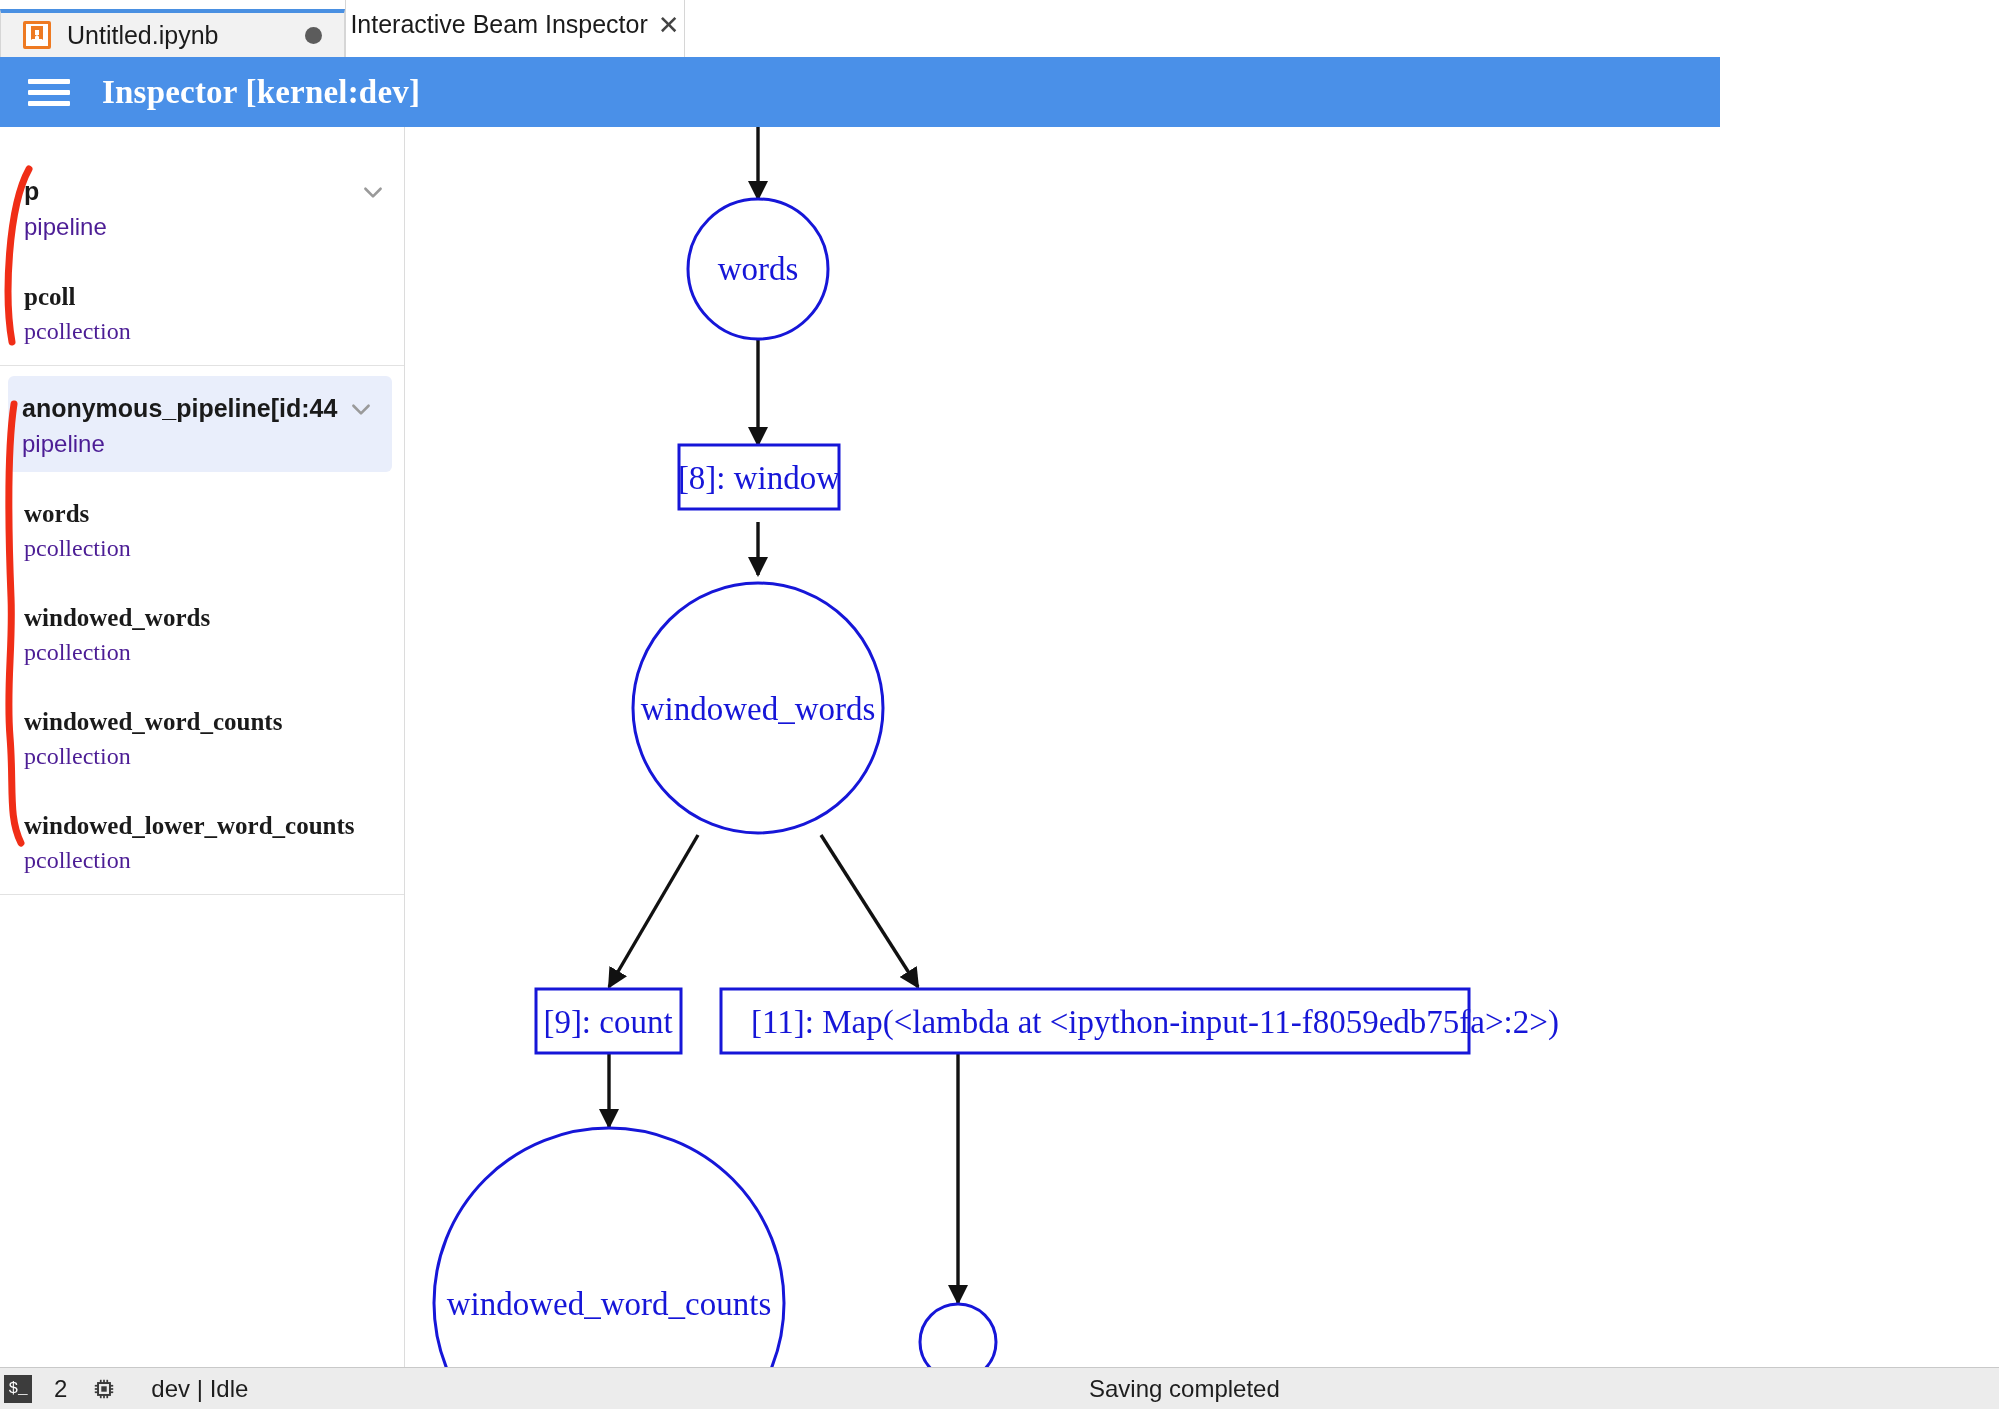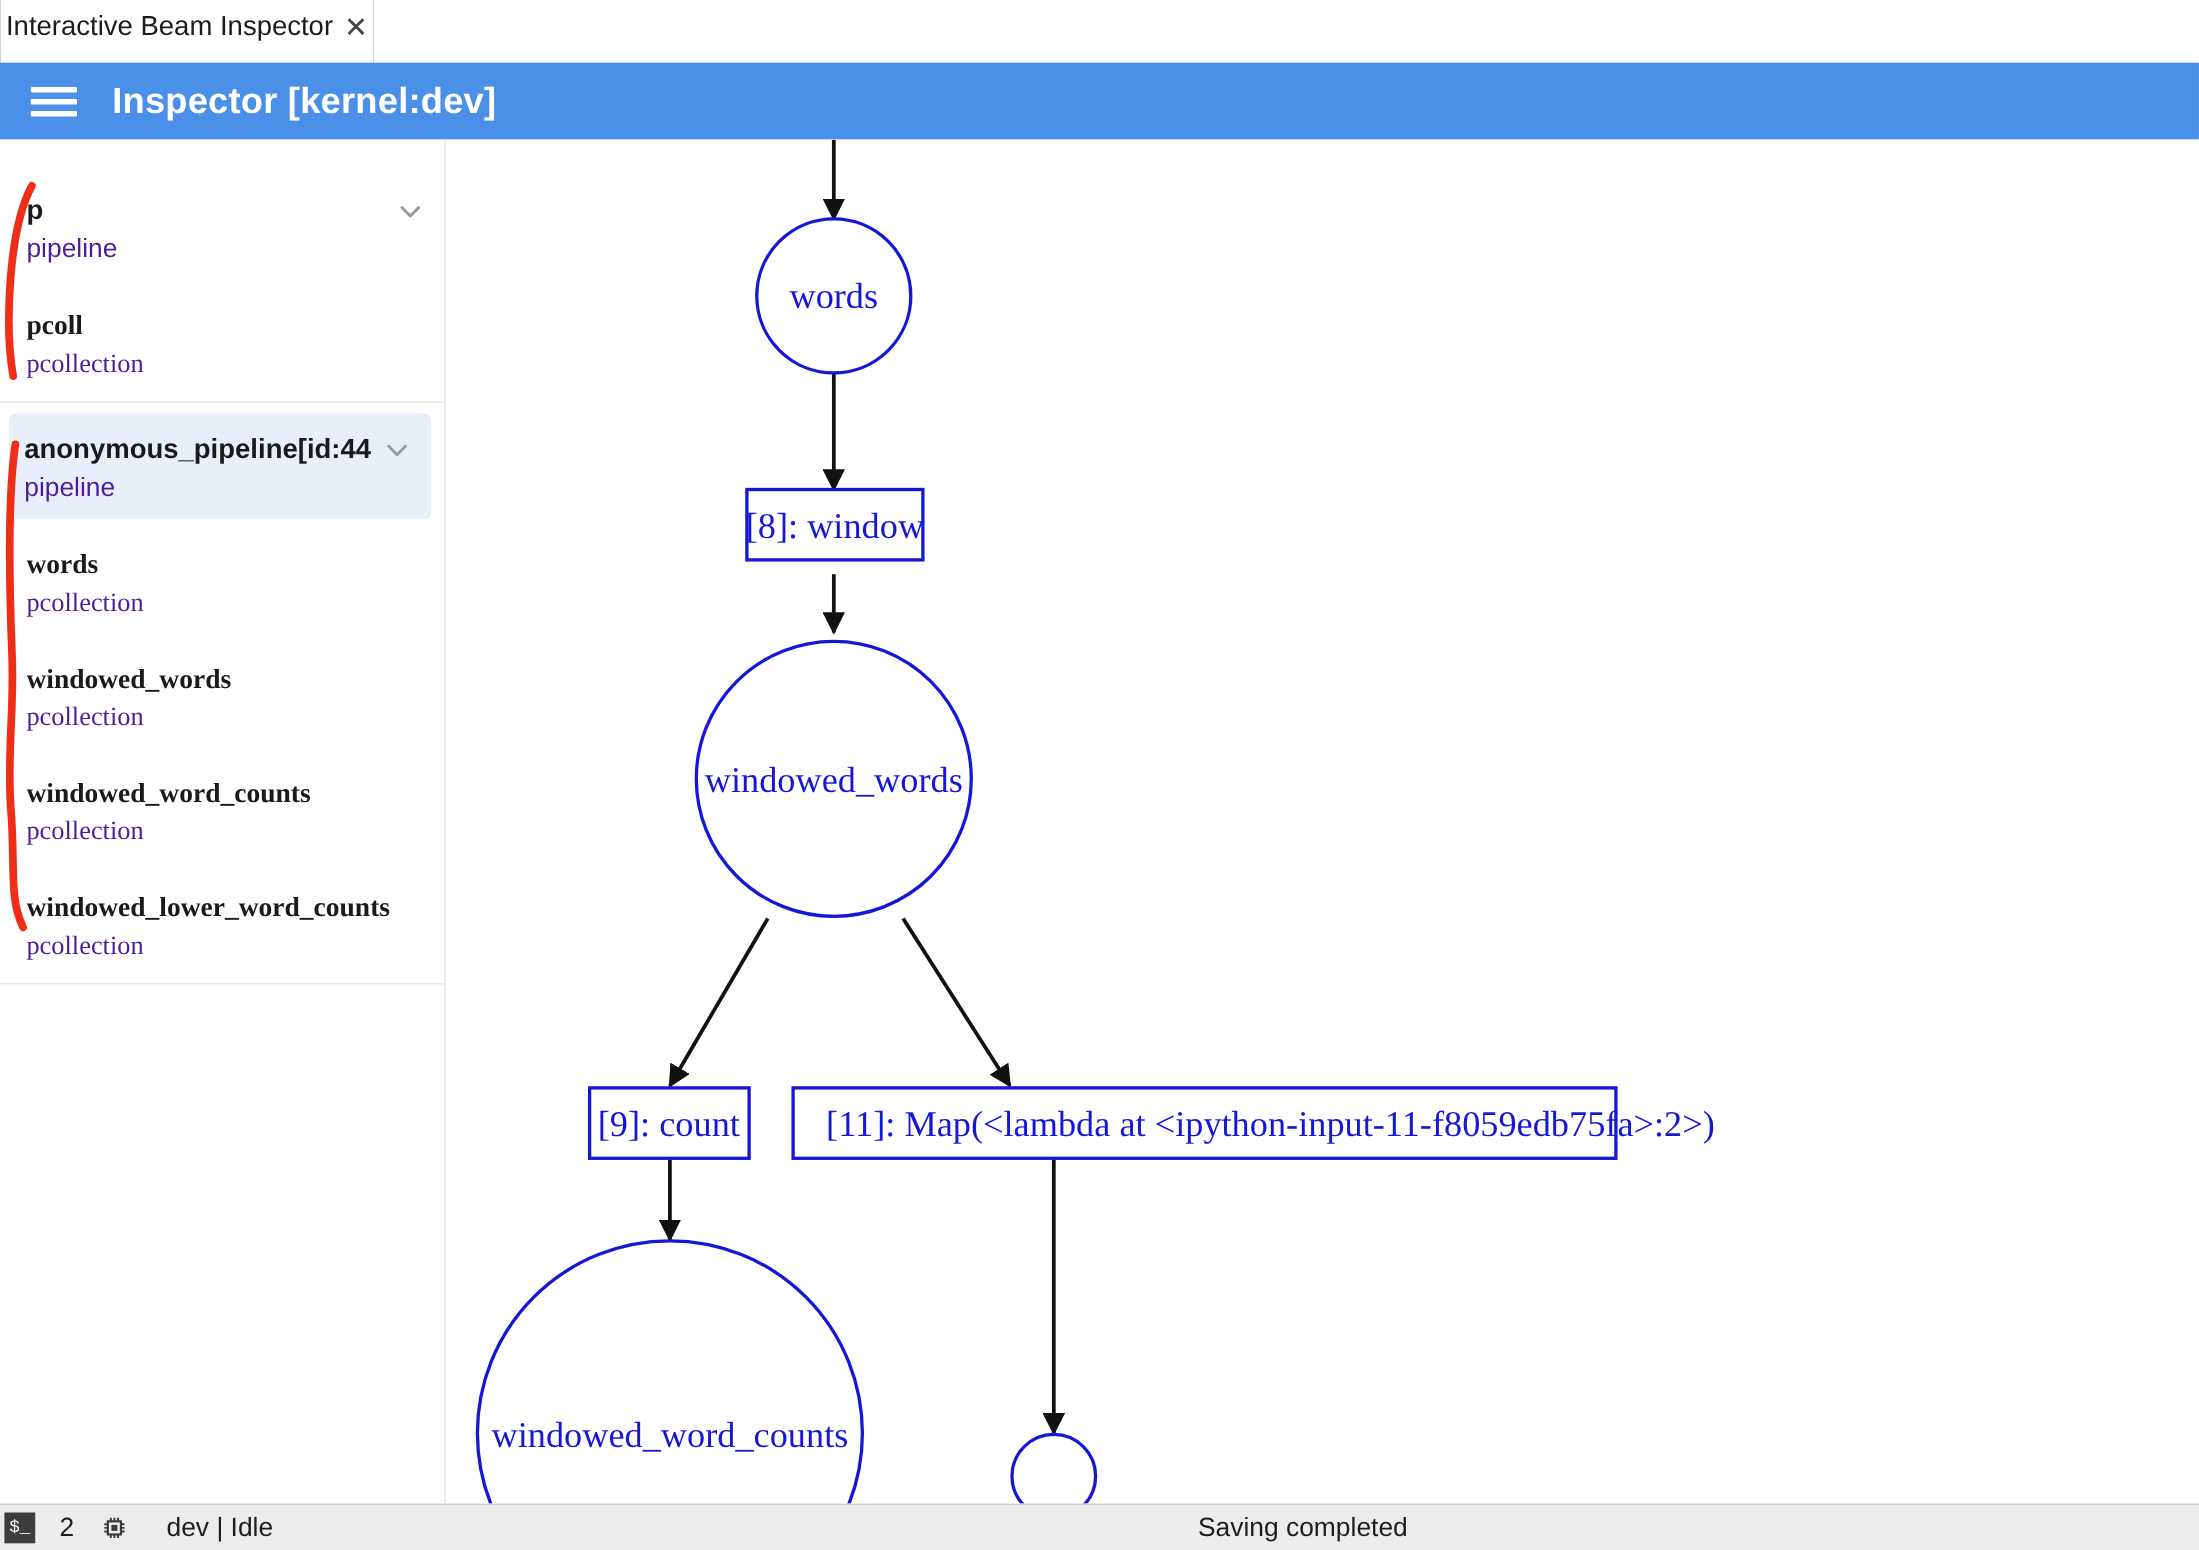--- a/index.html
+++ b/index.html
@@ -93,25 +93,26 @@
     font-size: 26px;
     color: #444;
     line-height: 1;
     font-weight: 300;
   }
 
   
   .header {
     position: absolute;
     top: 57px; left: 0;
-    width: 1999px;
+    width: 1720px;
     height: 70px;
     background: #4a90e8;
     display: flex;
     align-items: center;
+    font-family: Liberation Serif, serif;
   }
   .hamburger {
     width: 42px;
     margin-left: 28px;
     margin-right: 32px;
     flex: none;
   }
   .hamburger span {
     display: block;
     height: 5px;
@@ -246,20 +247,25 @@
   .sb-saving {
     position: absolute;
     left: 1045px;
     margin-left: 44px;
   }
 </style>
 </head>
 <body>
 
 <div class="tabbar">
+  <div class="tab inactive">
+    <span class="nb-icon"></span>
+    <span class="tab-label">Untitled.ipynb</span>
+    <span class="dirty-dot"></span>
+  </div>
   <div class="tab active">
     <span class="tab-label">Interactive Beam Inspector</span>
     <span class="tab-close">✕</span>
   </div>
 </div>
 
 <div class="header">
   <div class="hamburger">
     <span></span>
       <span></span>

